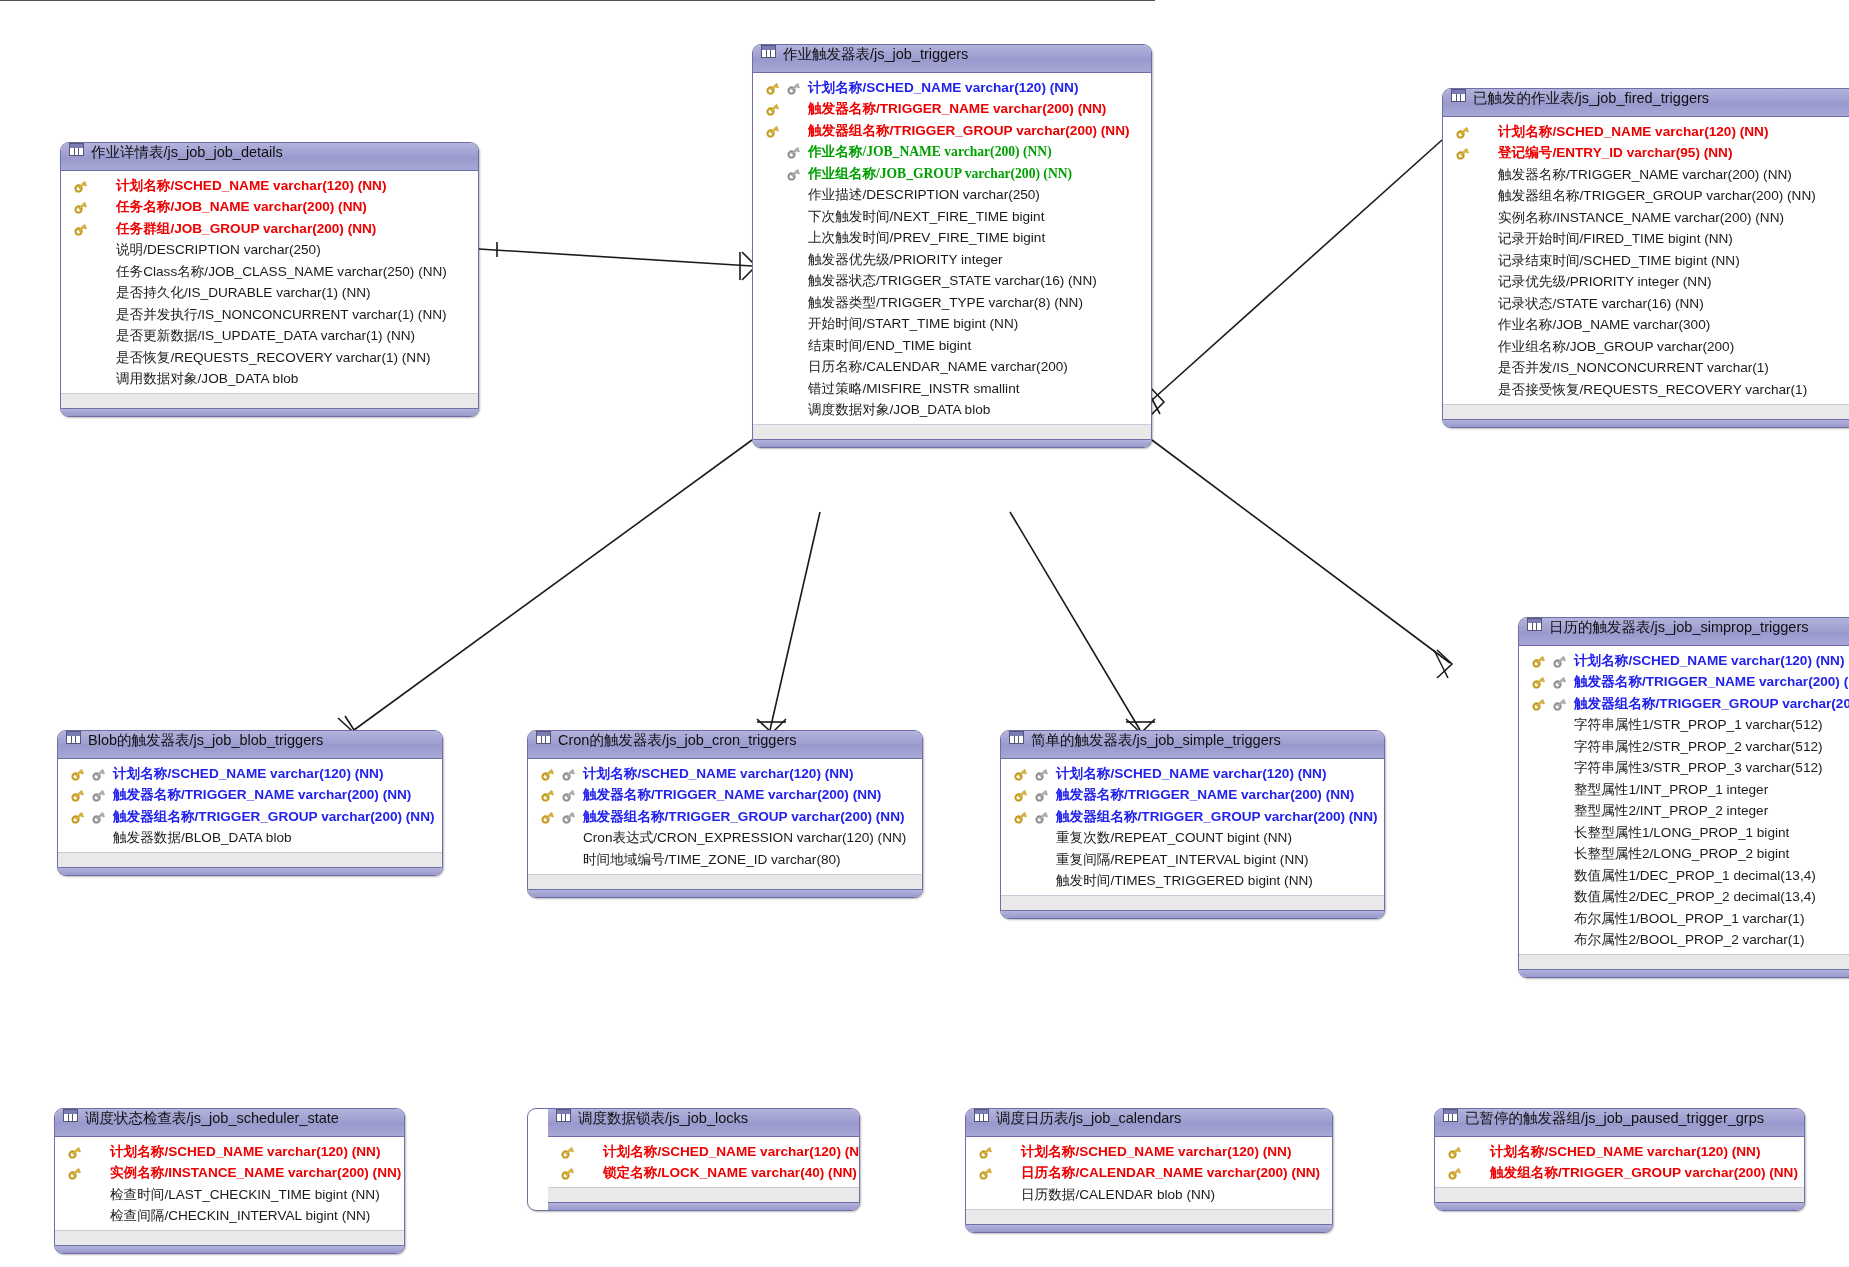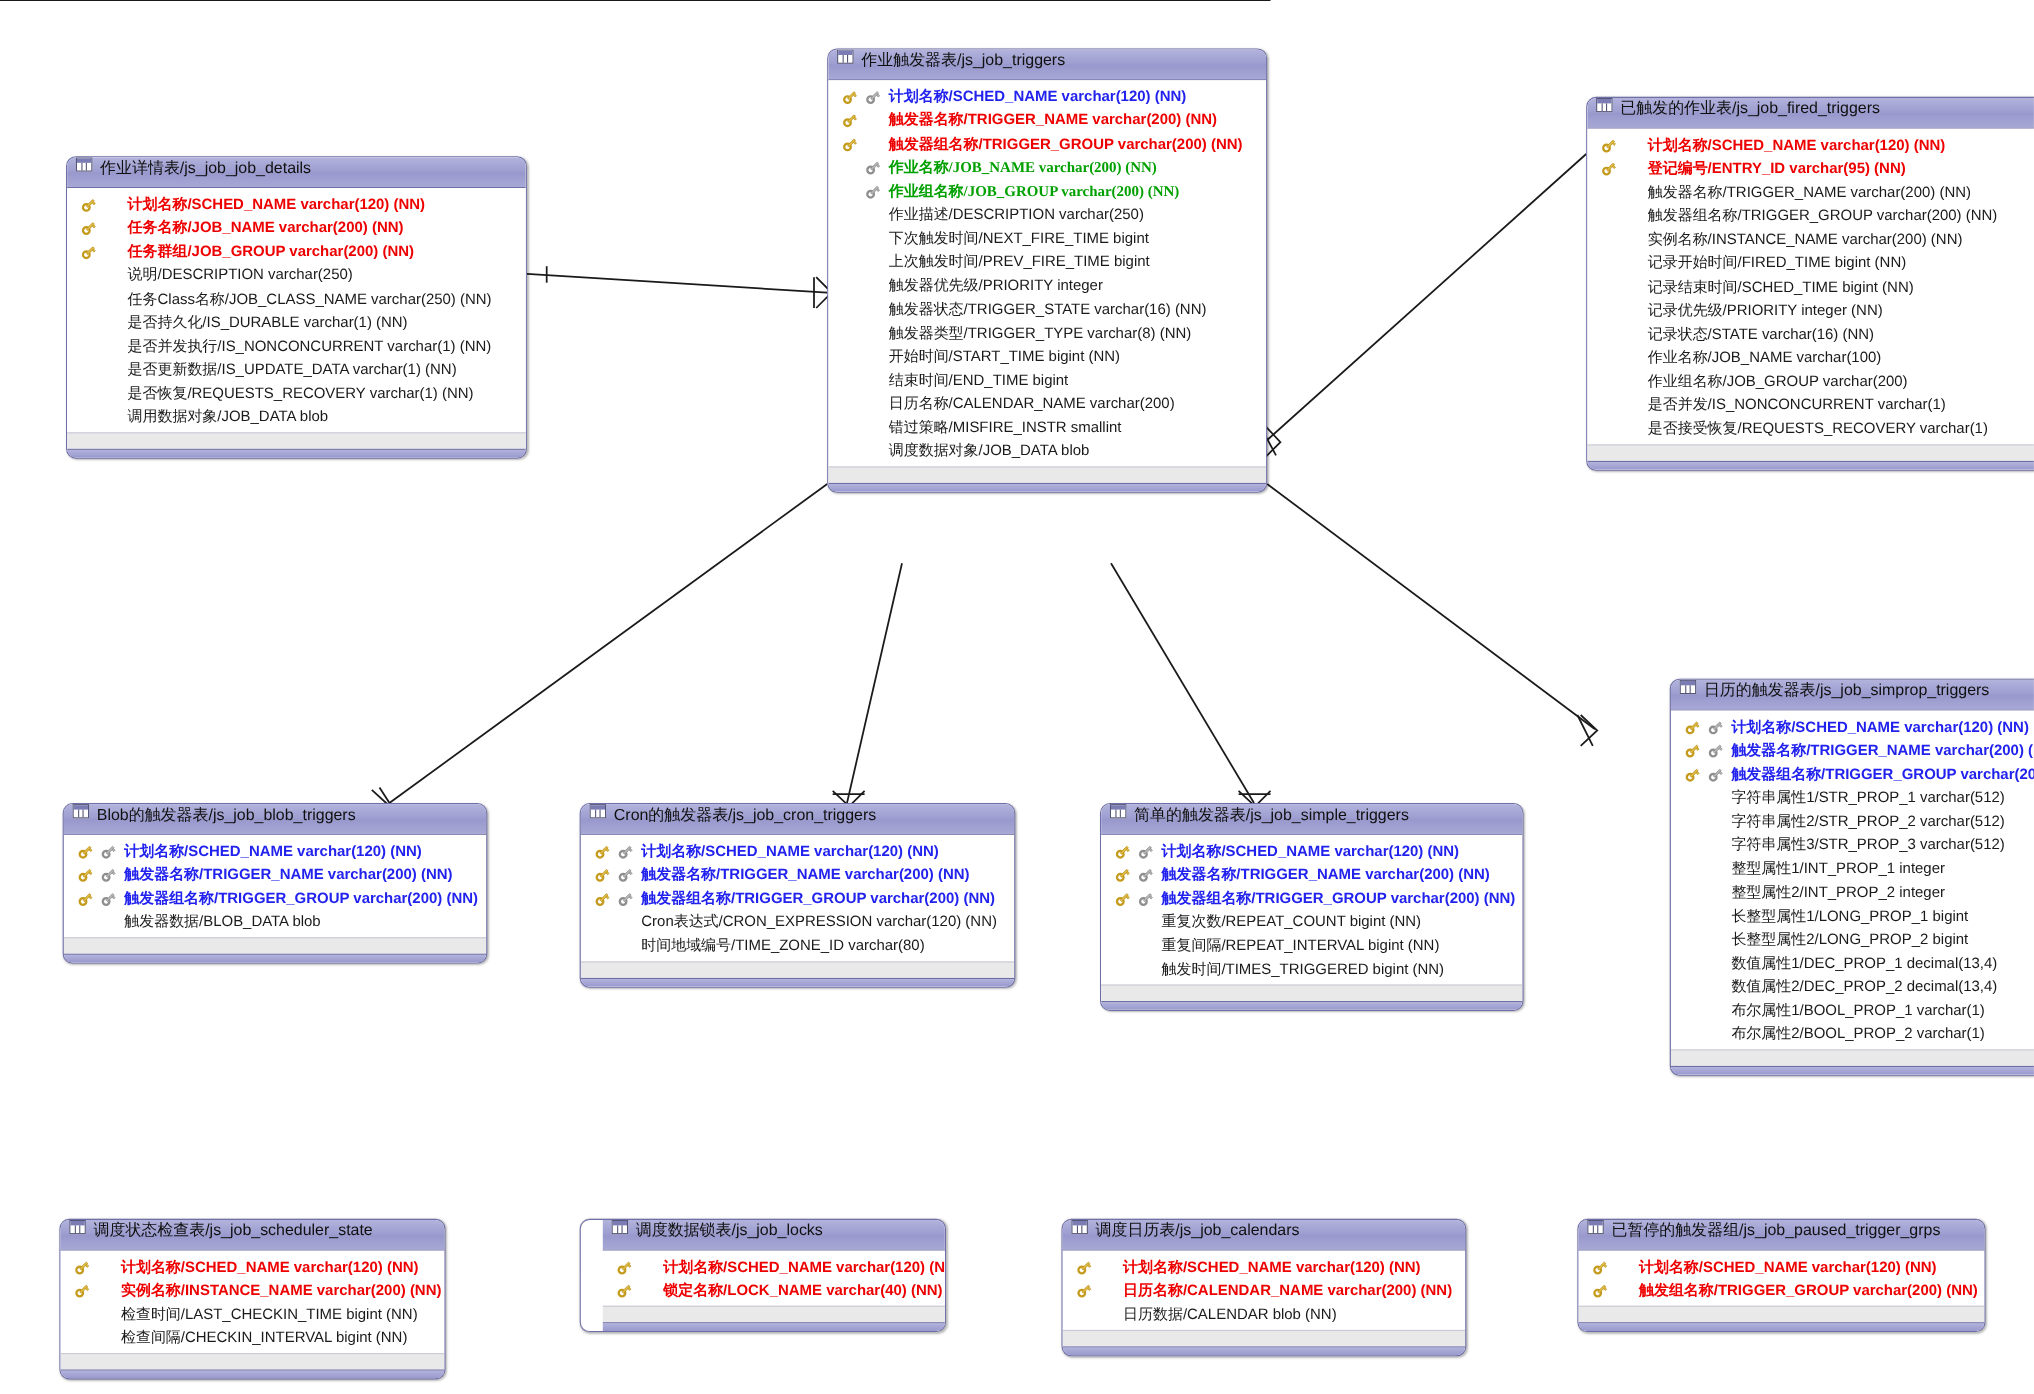--- a/index.html
+++ b/index.html
@@ -419,21 +419,21 @@
           <span class="attr-label">记录优先级/PRIORITY integer (NN)</span>
         </div>
         <div class="attr plain">
           <span class="keyslot"></span>
           <span class="keyslot"></span>
           <span class="attr-label">记录状态/STATE varchar(16) (NN)</span>
         </div>
         <div class="attr plain">
           <span class="keyslot"></span>
           <span class="keyslot"></span>
-          <span class="attr-label">作业名称/JOB_NAME varchar(100)</span>
+          <span class="attr-label">作业名称/JOB_NAME varchar(300)</span>
         </div>
         <div class="attr plain">
           <span class="keyslot"></span>
           <span class="keyslot"></span>
           <span class="attr-label">作业组名称/JOB_GROUP varchar(200)</span>
         </div>
         <div class="attr plain">
           <span class="keyslot"></span>
           <span class="keyslot"></span>
           <span class="attr-label">是否并发/IS_NONCONCURRENT varchar(1)</span>

